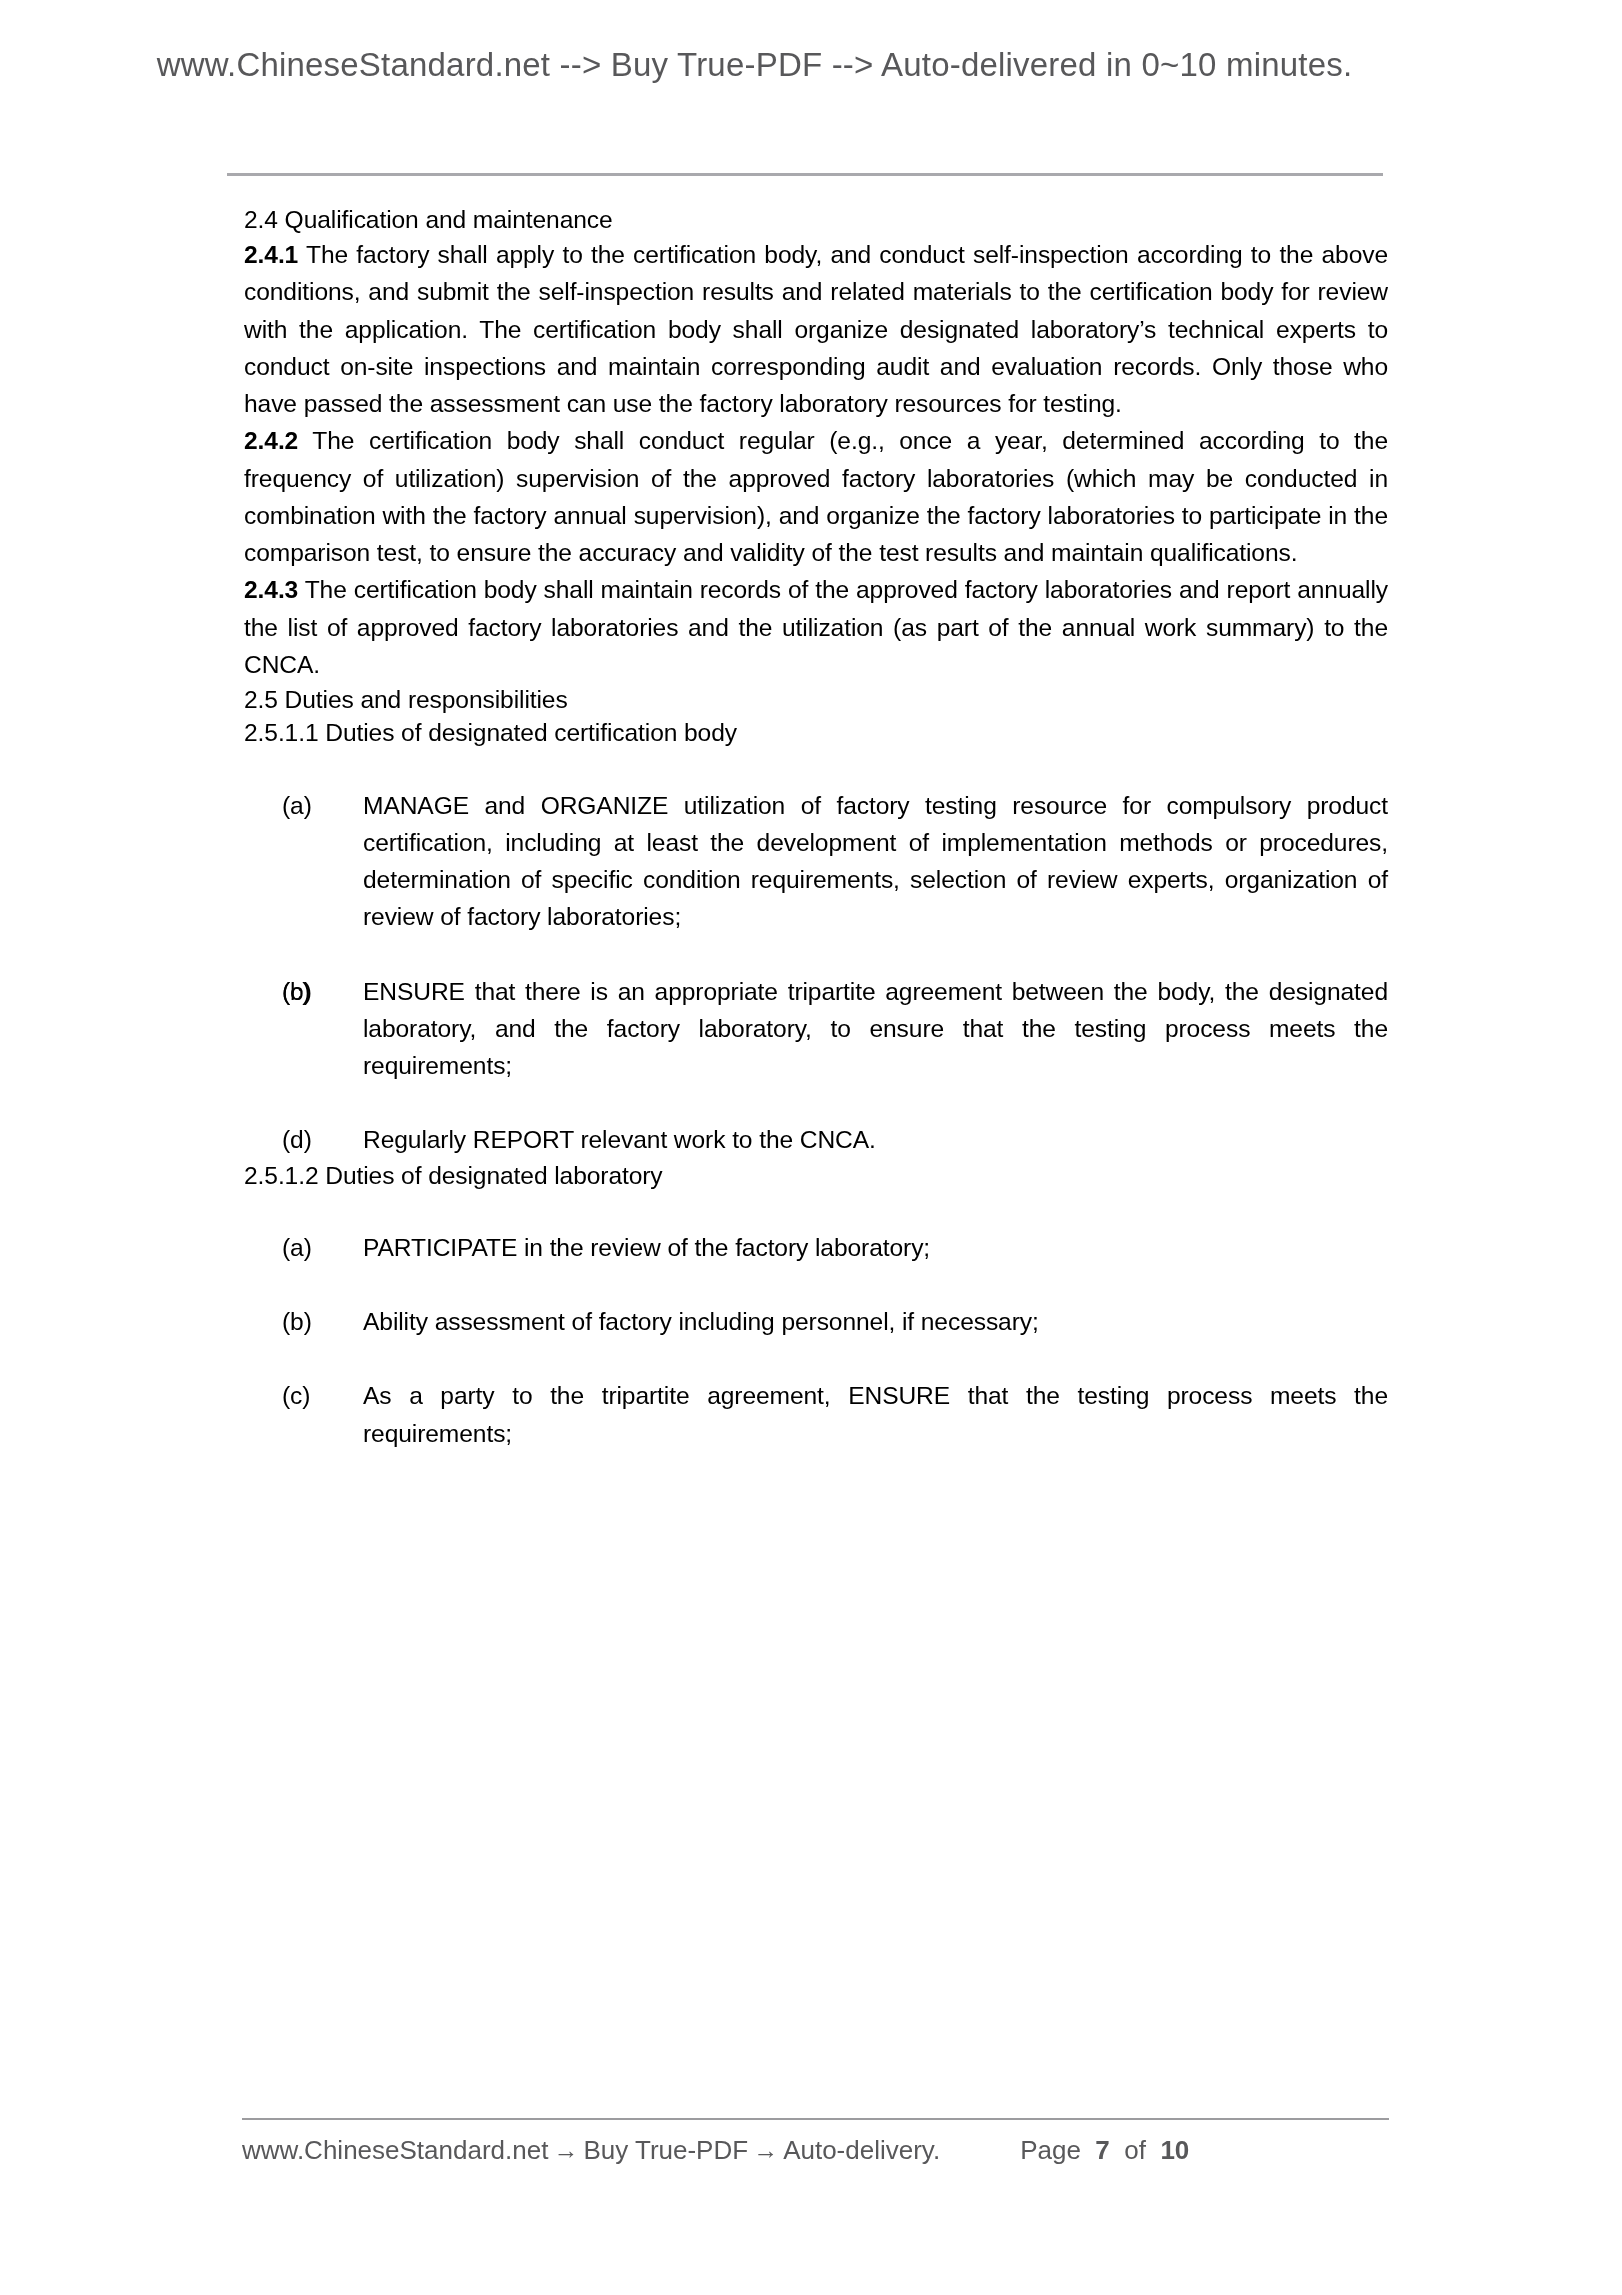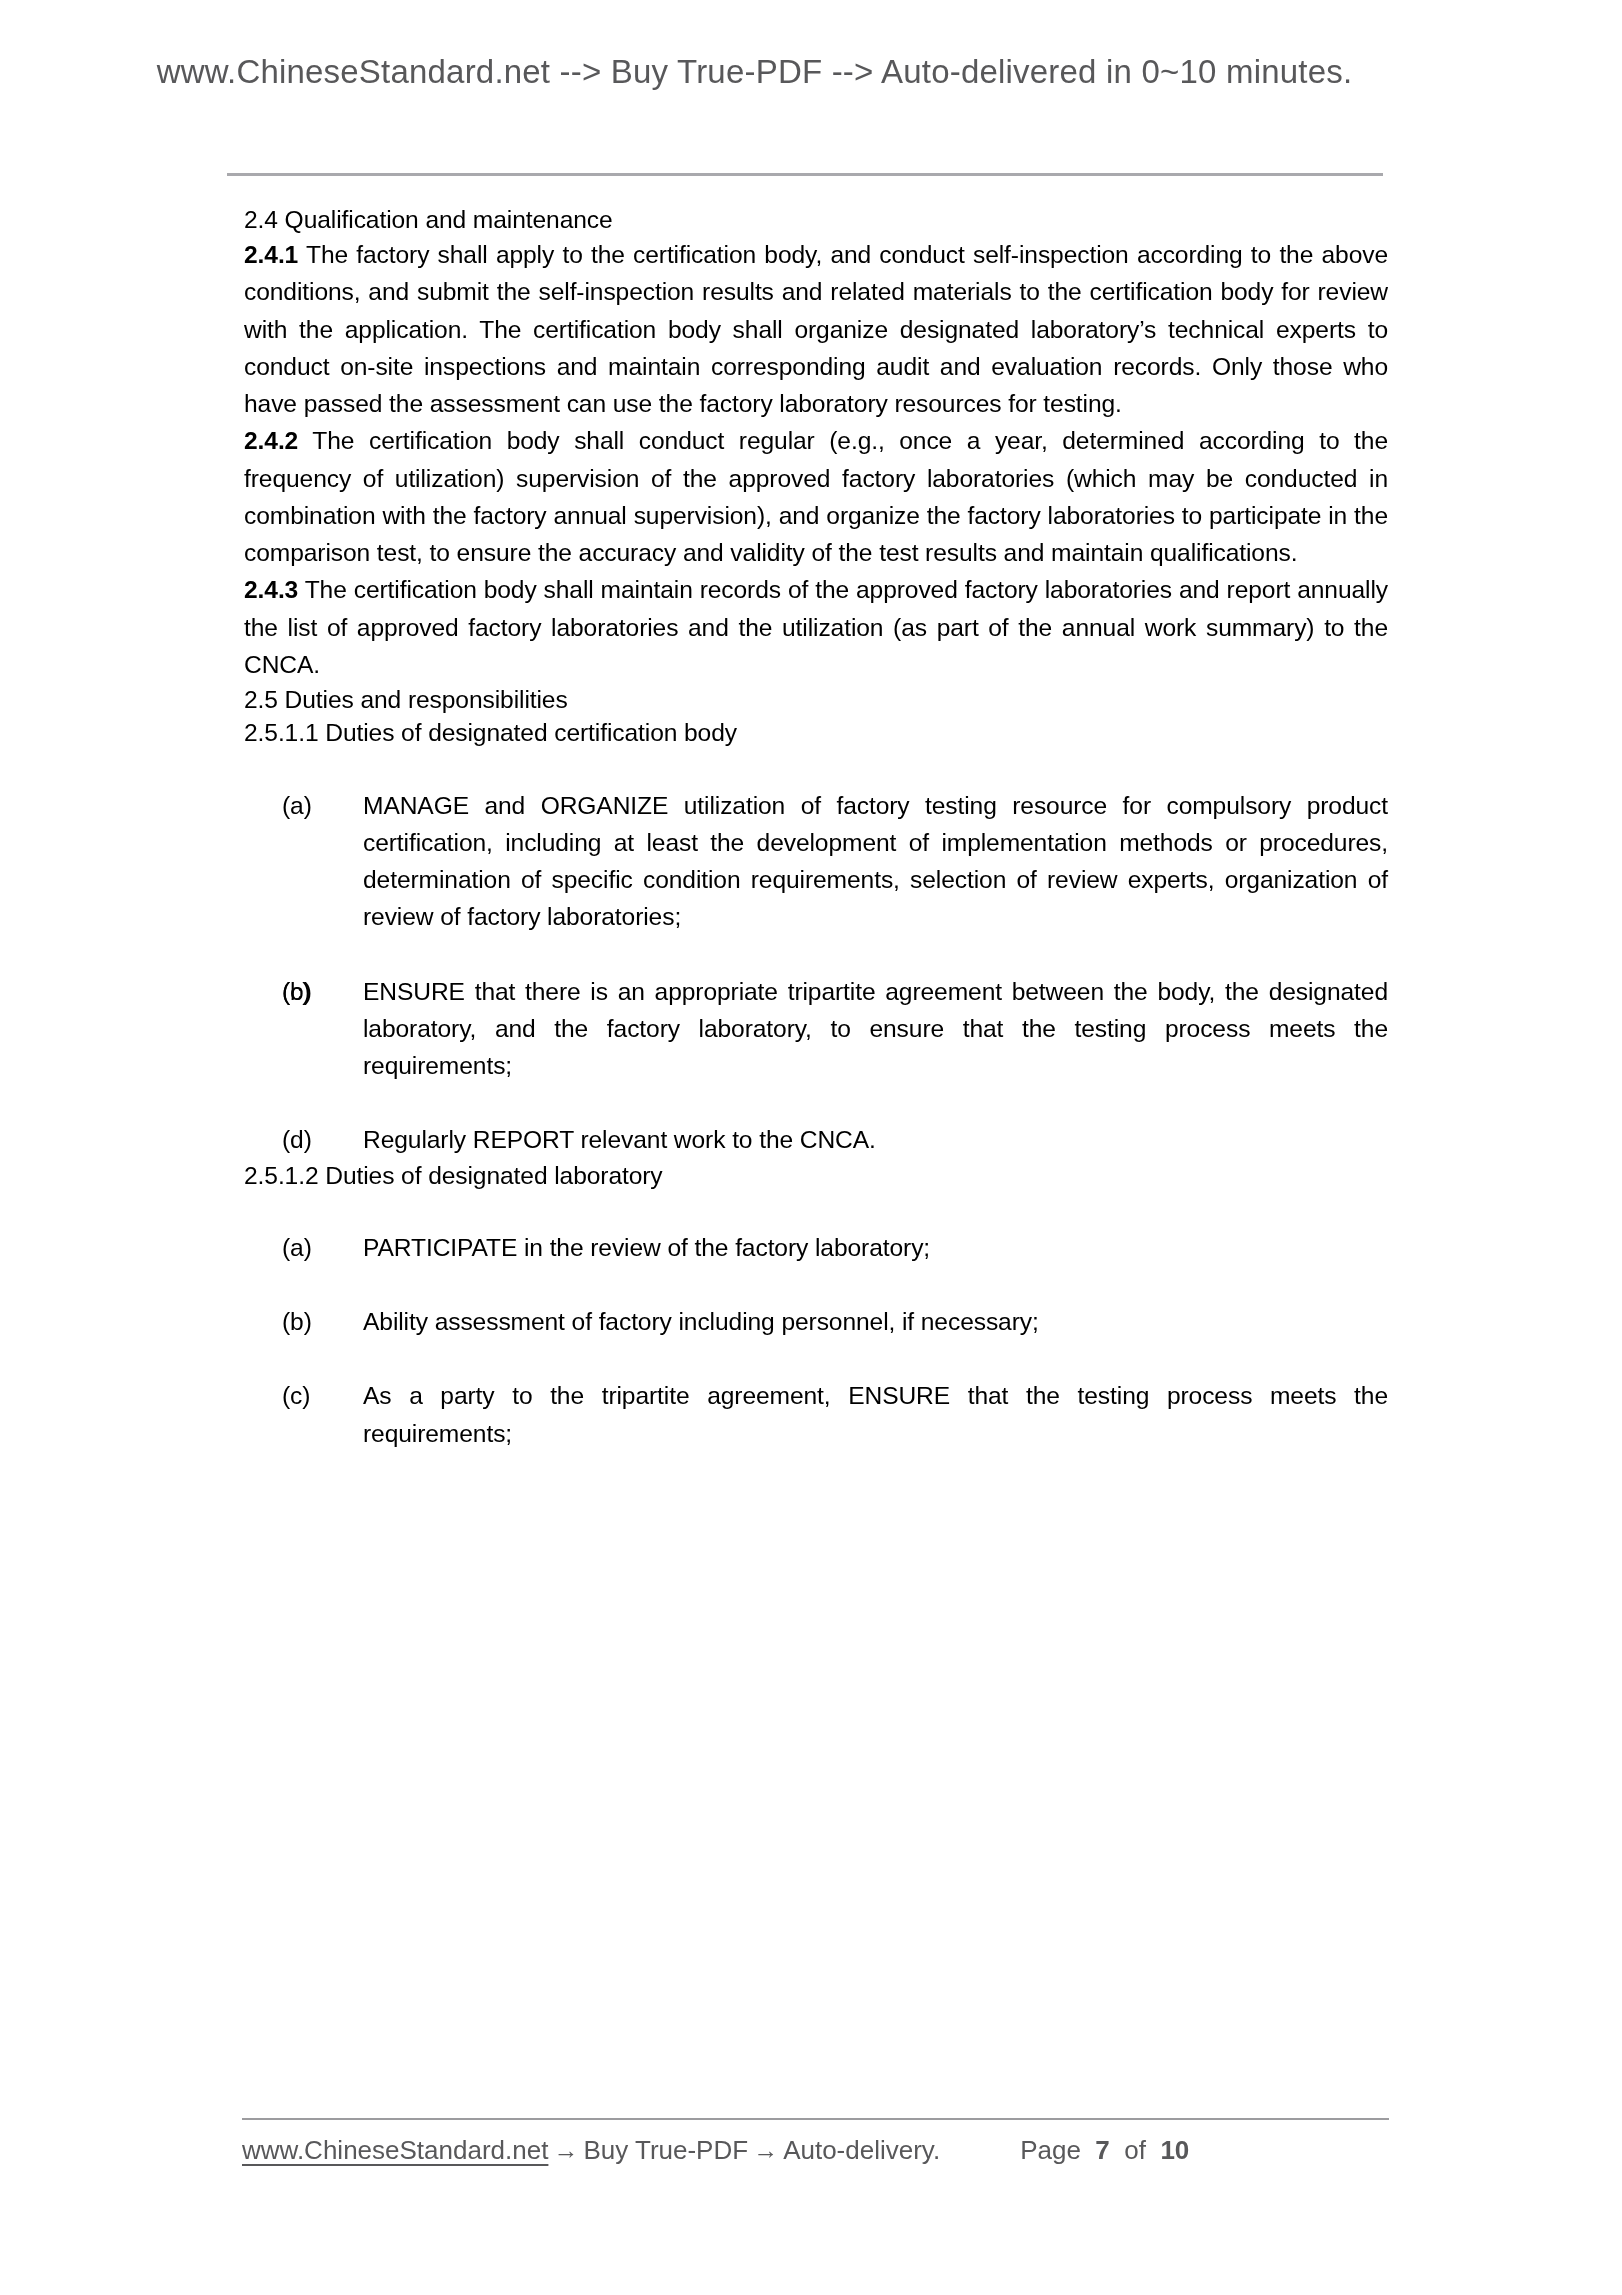--- a/index.html
+++ b/index.html
@@ -17,21 +17,21 @@
     height: 2295px;
     background: #ffffff;
     box-sizing: border-box;
     overflow: hidden;
   }
 
   
   .header {
     position: absolute;
     left: 0;
-    top: 51px;
+    top: 44px;
     width: 1509px;
     text-align: center;
   }
   .header-promo {
     font-size: 33px;
     color: #58585a;
     letter-spacing: 0.2px;
     line-height: 1.28;
     white-space: nowrap;
   }
@@ -120,21 +120,20 @@
     top: 2135px;
     width: 1147px;
     font-size: 26px;
     color: #58585a;
     white-space: nowrap;
   }
   .footer-left {
     display: inline-block;
   }
   .footer-url {
-    text-decoration: underline;
     text-underline-offset: 5px;
   }
   .footer-arrow {
     font-size: 25px;
     padding: 0 5px;
   }
   .footer-right {
     display: inline-block;
     margin-left: 80px;
   }

